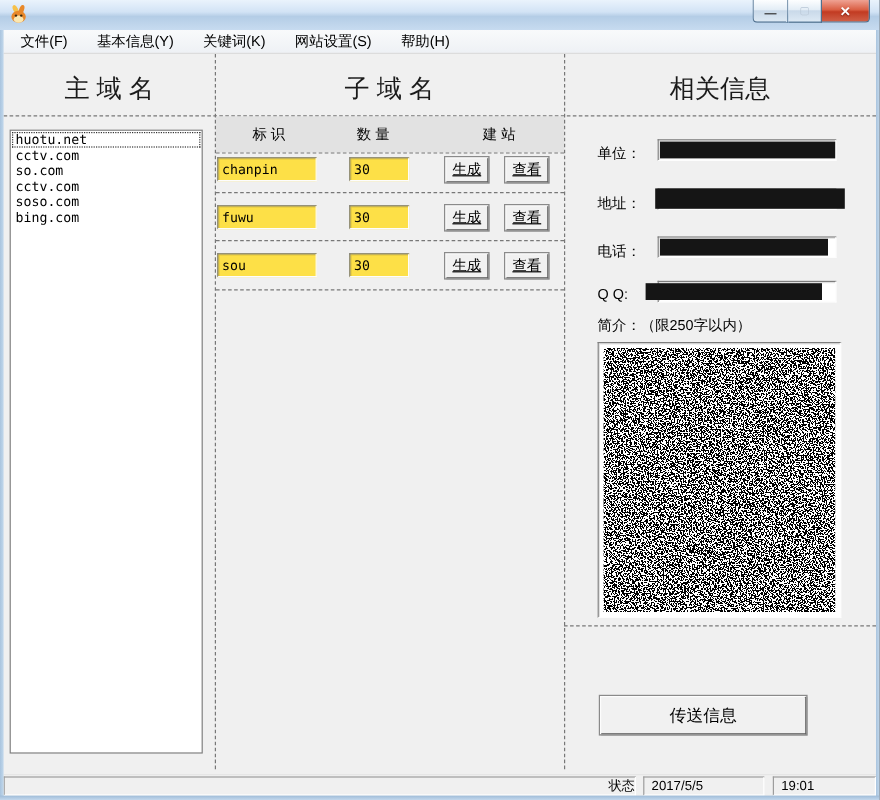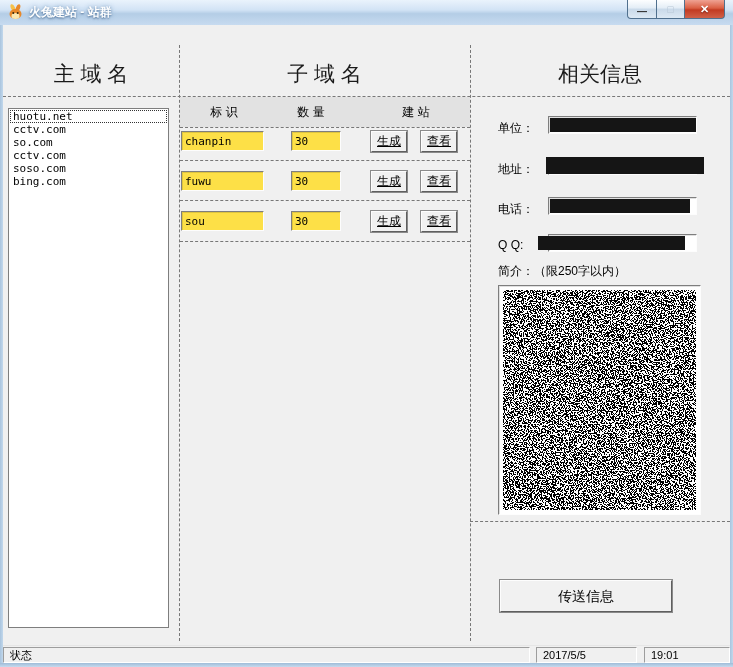--- a/index.html
+++ b/index.html
@@ -117,34 +117,40 @@
 
   <div class="titlebar">
     <svg class="app-icon" width="17" height="17" viewBox="0 0 17 17">
       <ellipse cx="6" cy="4" rx="2" ry="4" fill="#f6c14a" transform="rotate(-25 6 4)"></ellipse>
       <ellipse cx="11" cy="4" rx="2" ry="4" fill="#e8882a" transform="rotate(20 11 4)"></ellipse>
       <ellipse cx="8.5" cy="10" rx="6" ry="5" fill="#e8882a"></ellipse>
       <ellipse cx="8.5" cy="12" rx="4" ry="3" fill="#fbe7b0"></ellipse>
       <circle cx="6.3" cy="9" r="1" fill="#3a2a10"></circle>
       <circle cx="10.7" cy="9" r="1" fill="#3a2a10"></circle>
     </svg>
-    <span class="title">火兔建站 - 站群</span>
     <div class="caption-buttons">
       <div class="cap btn-min">
           <span class="glyph">—</span>
         </div>
       <div class="cap btn-max">
           <span class="glyph">▢</span>
         </div>
       <div class="cap btn-close">
           <span class="glyph">✕</span>
         </div>
     </div>
   </div>
 
+  <div class="menubar">
+    <span class="menu-item">文件(F)</span>
+    <span class="menu-item">基本信息(Y)</span>
+    <span class="menu-item">关键词(K)</span>
+    <span class="menu-item">网站设置(S)</span>
+    <span class="menu-item">帮助(H)</span>
+  </div>
 
   <div class="col-title" style="left:179px; top:60px; width:291px;">子 域 名</div>
   <div class="col-title" style="left:3px; top:60px; width:176px;">主 域 名</div>
   <div class="col-title" style="left:470px; top:60px; width:260px;">相关信息</div>
 
   <div class="hdash" style="left:3px; top:96px; width:727px;"></div>
   <div class="vdash" style="left:179px; top:45px; height:596px;"></div>
   <div class="vdash" style="left:470px; top:45px; height:596px;"></div>
 
   <div class="listbox">
@@ -214,21 +220,21 @@
         </feComponentTransfer>
       </filter>
       <rect width="193" height="220" filter="url(#bwnoise)"></rect>
     </svg>
   </div>
 
   <div class="hdash" style="left:470px; top:521px; width:260px;"></div>
   <button class="send-btn btn3d">传送信息</button>
 
   <div class="statusbar">
-    <div class="spanel" style="left:0; width:527px;">状态</div>
+    <div class="spanel" style="left:0; width:527px;text-align:right;">状态</div>
     <div class="spanel" style="left:533px; width:101px;">2017/5/5</div>
     <div class="spanel" style="left:641px; width:86px;">19:01</div>
   </div>
 
   <div class="frame-left"></div>
   <div class="frame-right"></div>
   <div class="frame-bottom"></div>
 </div>
 
 </body></html>

